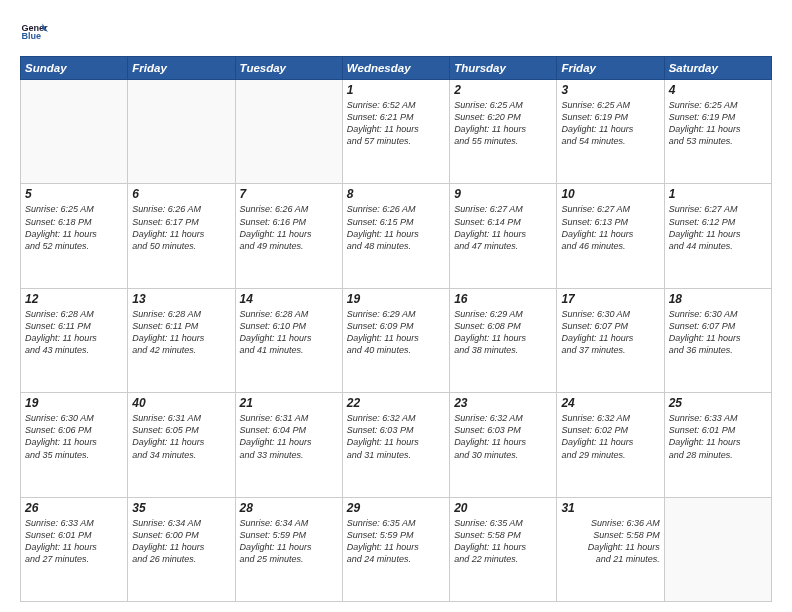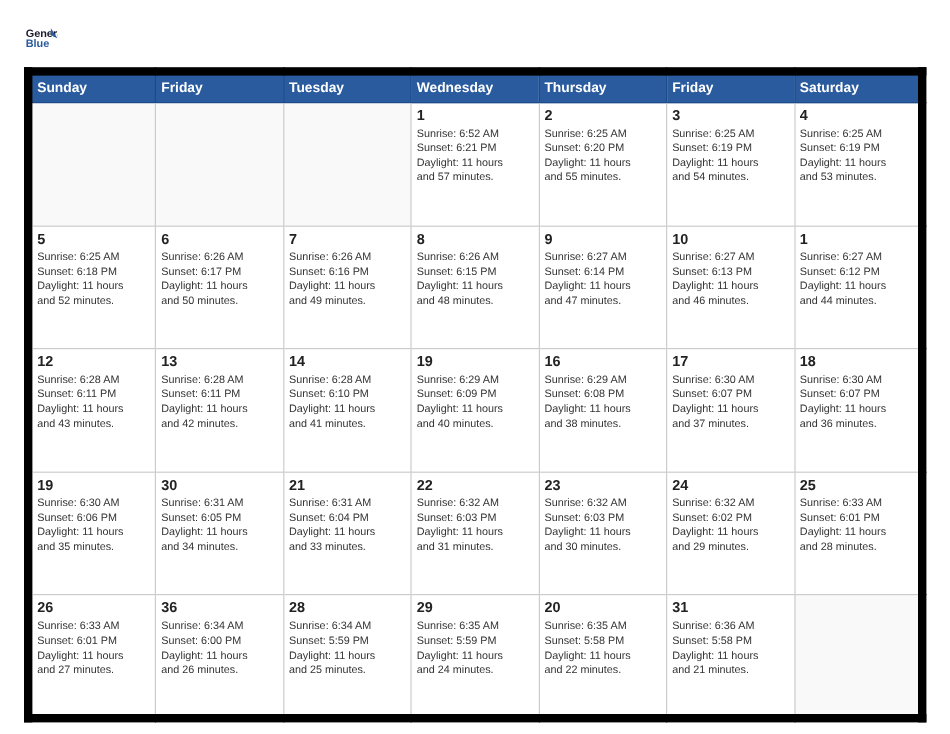--- a/index.html
+++ b/index.html
@@ -40,24 +40,25 @@
       font-weight: bold;
       color: #1a1a2e;
       line-height: 1.1;
     }
     .subtitle {
       font-size: 14px;
       color: #444;
     }
     .calendar {
       flex: 1;
-      border: 7px solid #000000;
+      border: 1px solid #000000;
       border-collapse: collapse;
       width: 100%;
       table-layout: fixed;
+      font-style: italic;
     }
     .calendar th {
       background: #2a5b9e;
       color: white;
       font-size: 11.5px;
       font-weight: bold;
       padding: 5px 4px;
       text-align: left;
       border: 1px solid #1e4a88;
     }
@@ -252,21 +253,21 @@
         </tr>
         <tr>
           <td>
             <span class="day-num">19</span>
             <div class="day-info" style="white-space: pre-line;">Sunrise: 6:30 AM
 Sunset: 6:06 PM
 Daylight: 11 hours
 and 35 minutes.</div>
           </td>
           <td>
-            <span class="day-num">30</span>
+            <span class="day-num">40</span>
             <div class="day-info" style="white-space: pre-line;">Sunrise: 6:31 AM
 Sunset: 6:05 PM
 Daylight: 11 hours
 and 34 minutes.</div>
           </td>
           <td>
             <span class="day-num">21</span>
             <div class="day-info" style="white-space: pre-line;">Sunrise: 6:31 AM
 Sunset: 6:04 PM
 Daylight: 11 hours
@@ -303,21 +304,21 @@
         </tr>
         <tr>
           <td>
             <span class="day-num">26</span>
             <div class="day-info" style="white-space: pre-line;">Sunrise: 6:33 AM
 Sunset: 6:01 PM
 Daylight: 11 hours
 and 27 minutes.</div>
           </td>
           <td>
-            <span class="day-num">36</span>
+            <span class="day-num">35</span>
             <div class="day-info" style="white-space: pre-line;">Sunrise: 6:34 AM
 Sunset: 6:00 PM
 Daylight: 11 hours
 and 26 minutes.</div>
           </td>
           <td>
             <span class="day-num">28</span>
             <div class="day-info" style="white-space: pre-line;">Sunrise: 6:34 AM
 Sunset: 5:59 PM
 Daylight: 11 hours
@@ -332,21 +333,21 @@
           </td>
           <td>
             <span class="day-num">20</span>
             <div class="day-info" style="white-space: pre-line;">Sunrise: 6:35 AM
 Sunset: 5:58 PM
 Daylight: 11 hours
 and 22 minutes.</div>
           </td>
           <td>
             <span class="day-num">31</span>
-            <div class="day-info" style="white-space: pre-line;">Sunrise: 6:36 AM
+            <div class="day-info" style="white-space: pre-line; text-align: right;">Sunrise: 6:36 AM
 Sunset: 5:58 PM
 Daylight: 11 hours
 and 21 minutes.</div>
           </td>
           <td class="empty"></td>
         </tr>
       </tbody>
   </table>
 </div>
 

